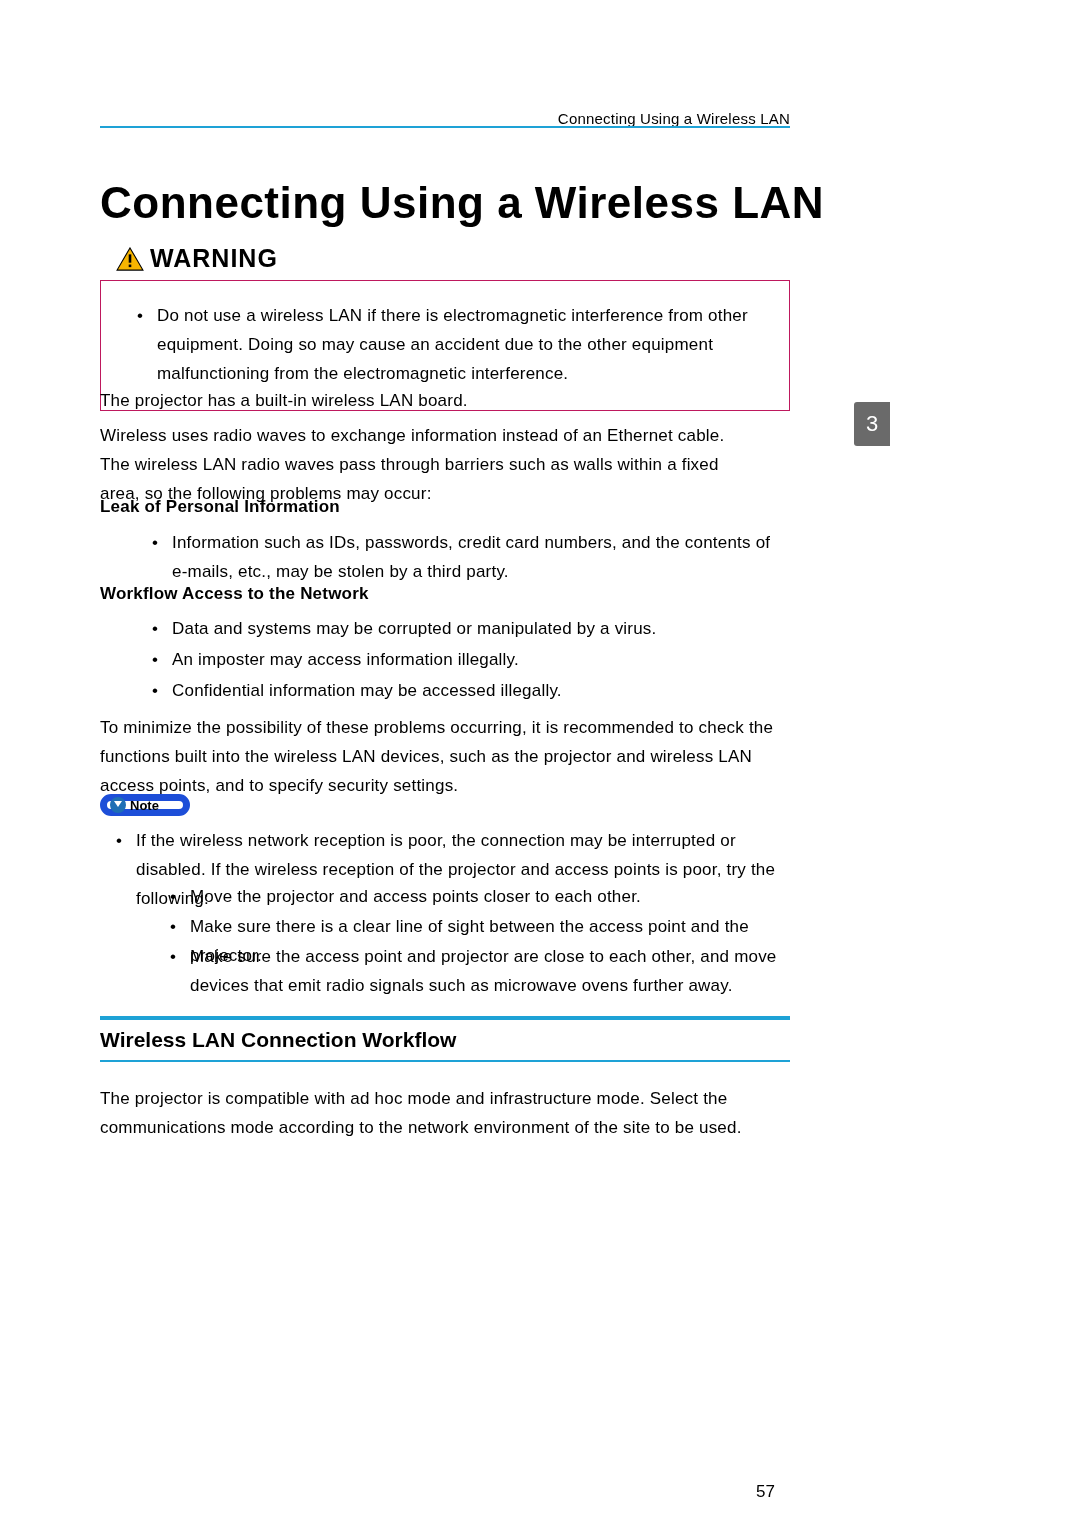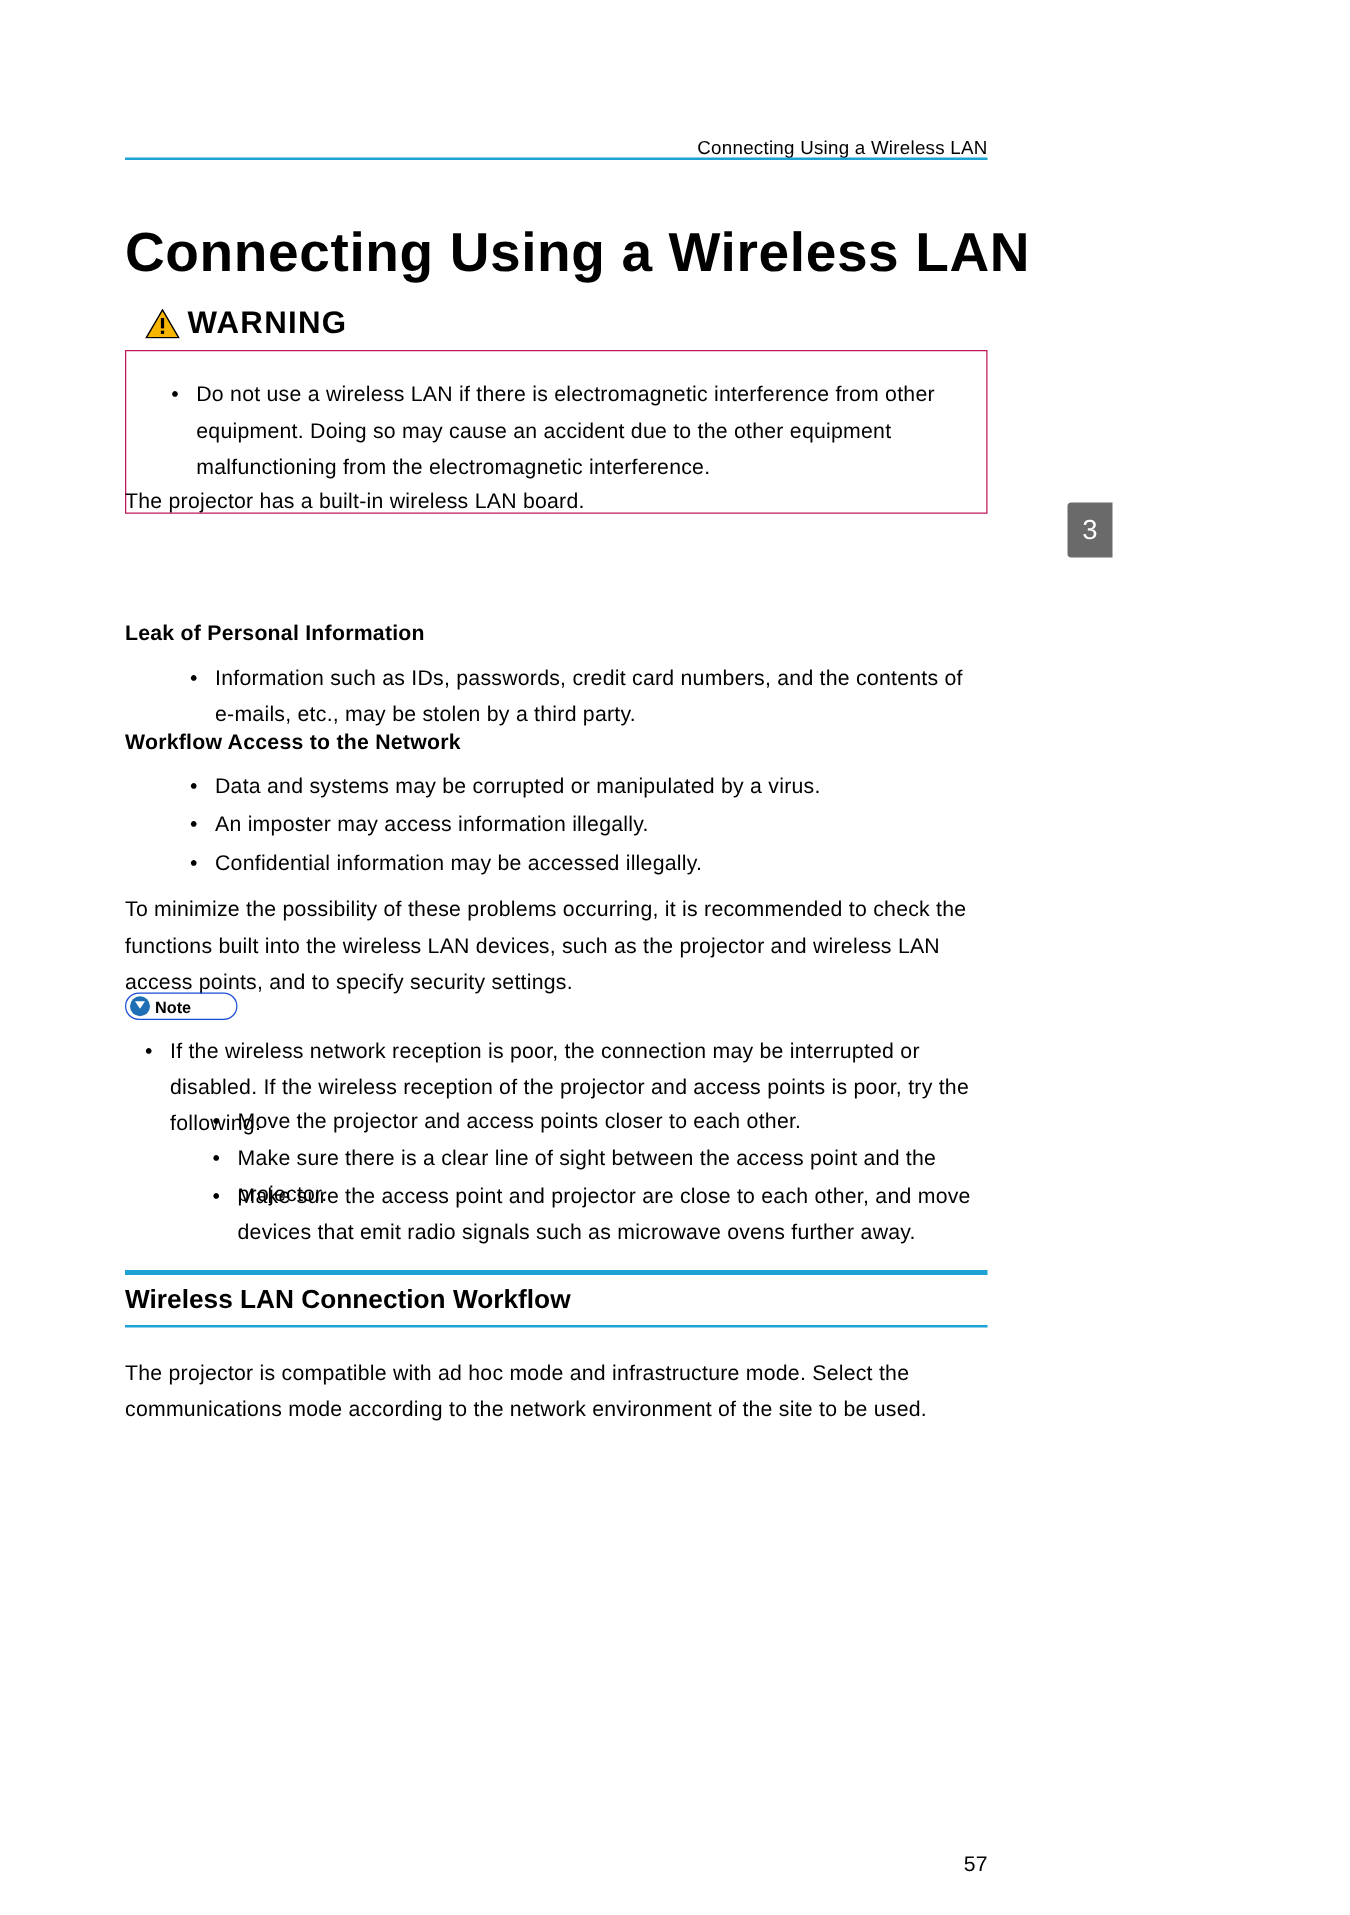--- a/index.html
+++ b/index.html
@@ -20,37 +20,37 @@
   #flow2 { top: 395px; right: 148px; }
   .bold-h { font-weight: 700; font-size: 17px; letter-spacing: 0.2px; }
   #h-leak { position: absolute; top: 471px; left: 100px; }
   .indent-list { position: absolute; left: 172px; right: 100px; }
   #li-leak { top: 502px; }
   #h-illegal { position: absolute; top: 558px; left: 100px; }
   #li-ill1 { top: 588px; }
   #li-ill2 { top: 619px; }
   #li-ill3 { top: 650px; }
   #flow3 { top: 687px; }
-  .note-pill { position: absolute; top: 768px; left: 100px; width: 90px; height: 22px; border: 1px solid #1d4ed8; border-radius: 11px; display: flex; align-items: center; gap: 4px; padding-left: 3px; }
+  .note-pill { position: absolute; top: 768px; left: 100px; width: 90px; height: 22px; border: 7px solid #1d4ed8; border-radius: 11px; display: flex; align-items: center; gap: 4px; padding-left: 3px; }
   .note-circle { width: 16px; height: 16px; background: #1e6fb5; border-radius: 50%; position: relative; }
   .note-circle::after { content: ""; position: absolute; left: 4px; top: 4px; width: 0; height: 0; border-left: 4px solid transparent; border-right: 4px solid transparent; border-top: 6px solid #fff; }
   .note-label { font-size: 13px; font-weight: 700; color: #000; }
   #li-note1 { top: 800px; left: 136px; right: 100px; position: absolute; }
   .sub-indent { position: absolute; left: 190px; right: 100px; }
   #sli1 { top: 856px; }
   #sli2 { top: 886px; }
   #sli3 { top: 916px; }
   .section-bar { position: absolute; left: 100px; right: 100px; }
   #bar-top { top: 990px; height: 4px; background: #1ea2d6; }
   #sec-title { top: 1002px; font-size: 21px; font-weight: 700; }
   #bar-bot { top: 1034px; height: 2px; background: #1ea2d6; }
   .section-title { position: absolute; left: 100px; }
   #flow4 { top: 1058px; }
   .page-tab { position: absolute; top: 376px; right: 0; width: 36px; height: 44px; background: #6a6a6a; color: #fff; font-size: 22px; display: flex; align-items: center; justify-content: center; border-radius: 3px 0 0 3px; font-family: sans-serif; }
-  .page-num { position: absolute; bottom: 56px; right: 100px; font-size: 17px; }
+  .page-num { position: absolute; bottom: 56px; right: 115px; font-size: 17px; }
 </style>
 </head>
 <body>
 
 <div class="page">
 
   <div class="running-head">Connecting Using a Wireless LAN</div>
   <div class="head-rule"></div>
 
   <h1 class="main-title">Connecting Using a Wireless LAN</h1>
@@ -62,20 +62,21 @@
       <rect x="13.6" y="19" width="2.8" height="2.8" fill="#000"></rect>
     </svg>
     <span class="warn-text">WARNING</span>
   </div>
 
   <div class="warning-box">
     <div class="body-p dot-li">Do not use a wireless LAN if there is electromagnetic interference from other equipment. Doing so may cause an accident due to the other equipment malfunctioning from the electromagnetic interference.</div>
   </div>
 
   <div class="flow body-p" id="flow1">The projector has a built-in wireless LAN board.</div>
+  <div class="flow body-p" id="flow2">Wireless uses radio waves to exchange information instead of an Ethernet cable. The wireless LAN radio waves pass through barriers such as walls within a fixed area, so the following problems may occur:</div>
 
   <div class="bold-h" id="h-leak">Leak of Personal Information</div>
   <div class="indent-list body-p dot-li" id="li-leak">Information such as IDs, passwords, credit card numbers, and the contents of e-mails, etc., may be stolen by a third party.</div>
 
   <div class="bold-h" id="h-illegal">Workflow Access to the Network</div>
   <div class="indent-list body-p dot-li" id="li-ill1">Data and systems may be corrupted or manipulated by a virus.</div>
   <div class="indent-list body-p dot-li" id="li-ill3">Confidential information may be accessed illegally.</div>
   <div class="indent-list body-p dot-li" id="li-ill2">An imposter may access information illegally.</div>
 
   <div class="flow body-p" id="flow3">To minimize the possibility of these problems occurring, it is recommended to check the functions built into the wireless LAN devices, such as the projector and wireless LAN access points, and to specify security settings.</div>

